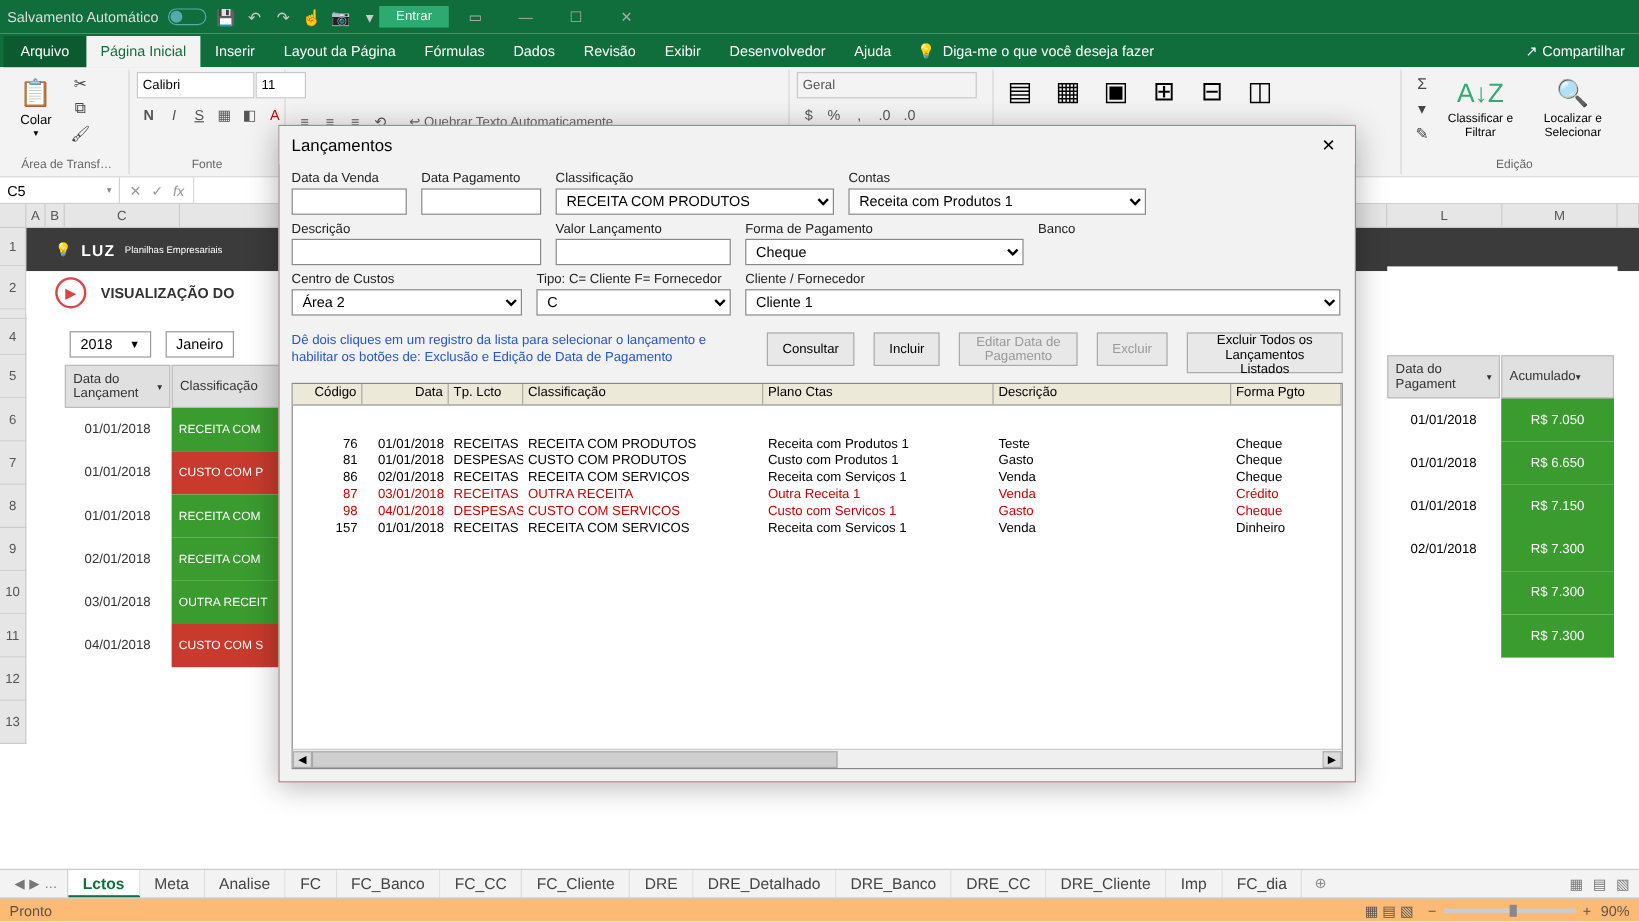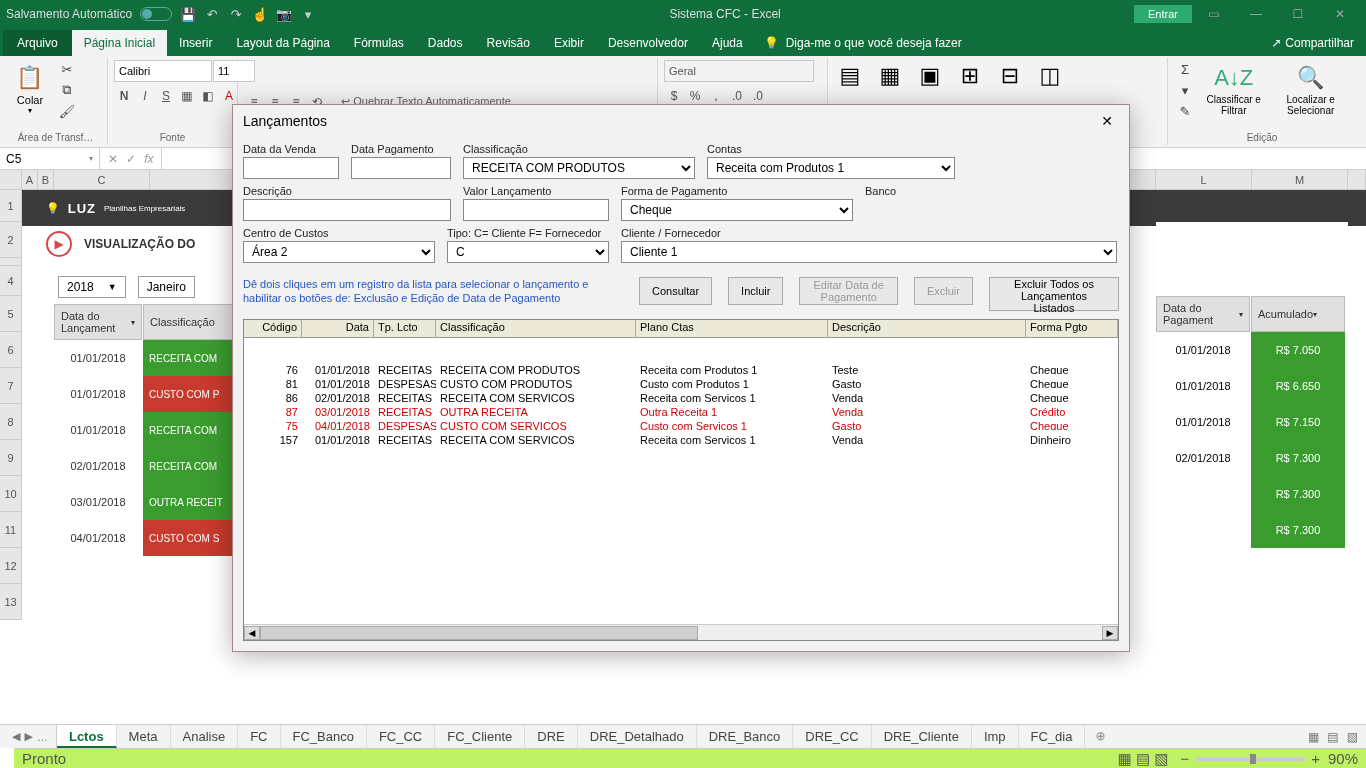--- a/index.html
+++ b/index.html
@@ -106,21 +106,21 @@
 
 
 .sheet-tabs { position: absolute; bottom: 20px; left: 0; right: 0; height: 24px; background: #f3f3f3; border-top: 1px solid #ccc; display: flex; align-items: stretch; padding-left: 4px; }
 .st-nav { display: flex; align-items: center; gap: 4px; padding: 0 8px; color: #777; font-size: 11px; border-right: 1px solid #ccc; }
 .stab { padding: 4px 12px; font-size: 13px; border-right: 1px solid #ddd; background: #f3f3f3; color: #444; cursor: pointer; }
 .stab.active { background: #fff; border-bottom: 2px solid #0f6e3b; color: #0f6e3b; font-weight: bold; }
 .stab-plus { padding: 4px 10px; color: #888; }
 .sheet-tabs .right-controls { margin-left: auto; display: flex; align-items: center; gap: 8px; padding-right: 8px; color: #777; }
 
 
-.statusbar { position: absolute; bottom: 0; left: 0; right: 0; height: 20px; background: #bef264; border-top: 1px solid #ccc; display: flex; align-items: center; padding: 0 8px; font-size: 15px; color: #555; margin-left: 14px; }
+.statusbar { position: absolute; bottom: 0; left: 0; right: 0; height: 20px; background: #fdba74; border-top: 1px solid #ccc; display: flex; align-items: center; padding: 0 8px; font-size: 12px; color: #555; }
 .statusbar .spacer { flex: 1; }
 .zoom-slider { width: 110px; height: 4px; background: #ccc; position: relative; margin: 0 6px; }
 .zoom-slider::after { content: ""; position: absolute; left: 50%; top: -3px; width: 6px; height: 10px; background: #888; }
 
 
 .ch.w-rownum { width: 22px; }
 .ch.wA { width: 16px; } .ch.wB { width: 16px; } .ch.wC { width: 96px; }
 .ch.wL { width: 96px; } .ch.wM { width: 96px; }
 
 select { appearance: auto; }
@@ -132,21 +132,20 @@
   <div class="left">
     <span>Salvamento Automático</span>
     <span class="toggle"></span>
     <span class="tb-icon">💾</span>
     <span class="tb-icon">↶</span>
     <span class="tb-icon">↷</span>
     <span class="tb-icon">☝</span>
     <span class="tb-icon">📷</span>
     <span class="tb-icon">▾</span>
   </div>
-  <div class="center">Sistema CFC  -  Excel</div>
   <div class="right">
     <span class="entrar-btn">Entrar</span>
     <span class="win-btn">▭</span>
     <span class="win-btn">—</span>
     <span class="win-btn">☐</span>
     <span class="win-btn">✕</span>
   </div>
 </div>
 
 <div class="ribbon-tabs">
@@ -517,21 +516,21 @@
           <div class="grow red-row">
             <div class="gc" style="width: 58px; text-align: right;">87</div>
             <div class="gc" style="width: 72px; text-align: right;">03/01/2018</div>
             <div class="gc" style="width: 62px;">RECEITAS</div>
             <div class="gc" style="width: 200px;">OUTRA RECEITA</div>
             <div class="gc" style="width: 192px;">Outra Receita 1</div>
             <div class="gc" style="width: 198px;">Venda</div>
             <div class="gc" style="flex: 1 1 0%;">Crédito</div>
           </div>
           <div class="grow red-row">
-            <div class="gc" style="width: 58px; text-align: right;">75</div>
+            <div class="gc" style="width: 58px; text-align: right;">98</div>
             <div class="gc" style="width: 72px; text-align: right;">04/01/2018</div>
             <div class="gc" style="width: 62px;">DESPESAS</div>
             <div class="gc" style="width: 200px;">CUSTO COM SERVIÇOS</div>
             <div class="gc" style="width: 192px;">Custo com Serviços 1</div>
             <div class="gc" style="width: 198px;">Gasto</div>
             <div class="gc" style="flex: 1 1 0%;">Cheque</div>
           </div>
           <div class="grow">
             <div class="gc" style="width: 58px; text-align: right;">157</div>
             <div class="gc" style="width: 72px; text-align: right;">01/01/2018</div>

